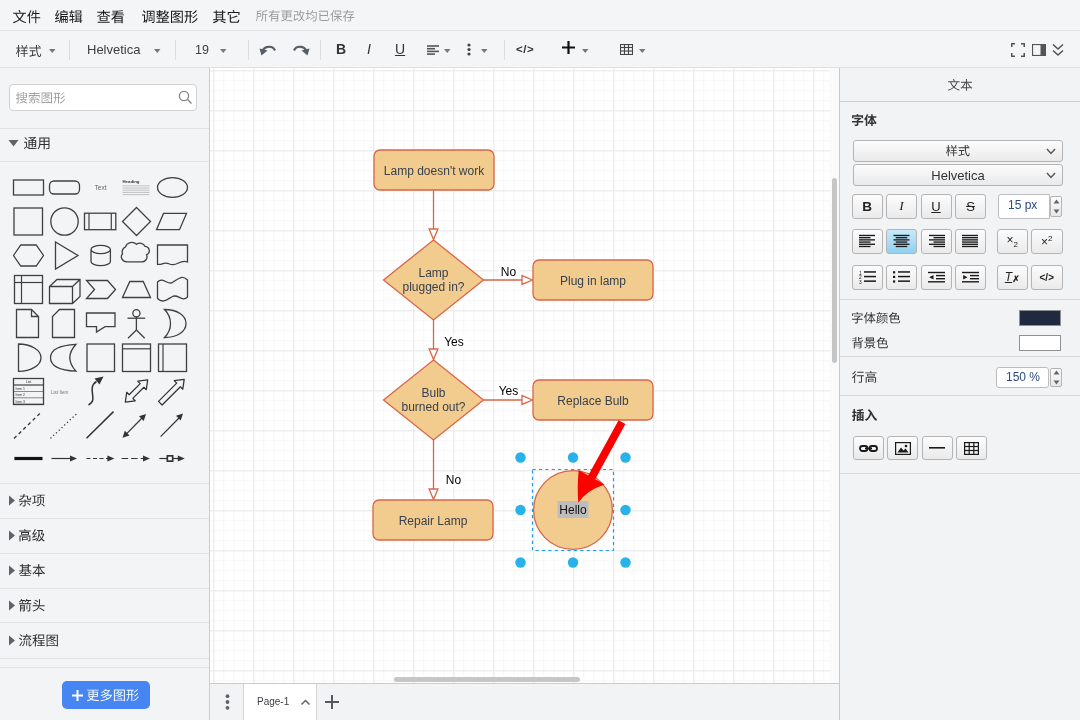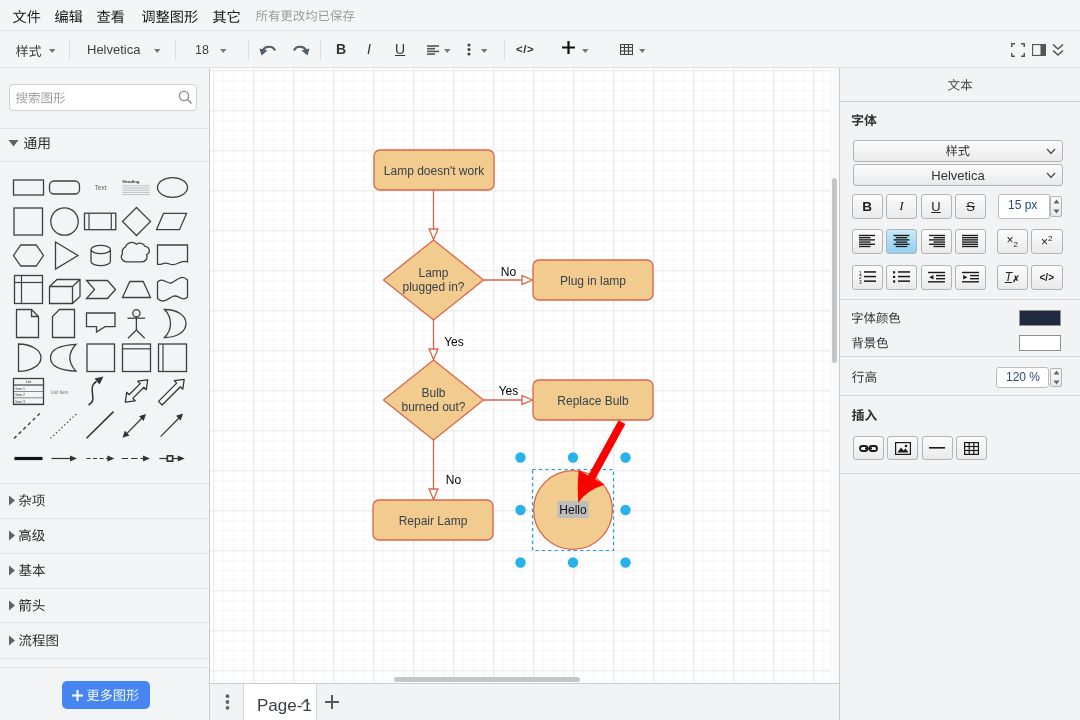--- a/index.html
+++ b/index.html
@@ -34,21 +34,21 @@
 <svg style="position:absolute;left:14.6px;top:44.2px;" width="27.2" height="14.0">
     <path transform="translate(0.60,11.96)" d="M5.7 -10.5C6.2 -9.9 6.6 -9.0 6.8 -8.4L7.7 -8.8C7.5 -9.4 7.0 -10.2 6.6 -10.9ZM10.7 -11.0C10.4 -10.2 9.9 -9.2 9.5 -8.4H5.2V-7.5H8.1V-5.7H5.6V-4.8H8.1V-3.0H4.7V-2.1H8.1V1.0H9.1V-2.1H12.3V-3.0H9.1V-4.8H11.6V-5.7H9.1V-7.5H12.1V-8.4H10.5C10.9 -9.1 11.3 -9.9 11.7 -10.6ZM2.4 -10.9V-8.4H0.7V-7.5H2.4C2.0 -5.7 1.2 -3.7 0.4 -2.6C0.6 -2.3 0.8 -1.9 0.9 -1.6C1.5 -2.4 2.0 -3.7 2.4 -5.0V1.0H3.3V-5.7C3.7 -5.1 4.1 -4.3 4.2 -3.9L4.8 -4.6C4.6 -5.0 3.7 -6.5 3.3 -6.9V-7.5H4.7V-8.4H3.3V-10.9Z M22.2 -10.3C22.9 -9.8 23.7 -9.1 24.1 -8.6L24.8 -9.3C24.4 -9.7 23.5 -10.4 22.9 -10.8ZM20.3 -10.9C20.3 -10.1 20.4 -9.3 20.4 -8.5H13.7V-7.5H20.5C20.8 -2.7 21.9 1.1 24.0 1.1C25.0 1.1 25.4 0.4 25.6 -1.9C25.3 -2.0 24.9 -2.2 24.7 -2.4C24.6 -0.7 24.5 0.1 24.1 0.1C22.8 0.1 21.8 -3.1 21.5 -7.5H25.3V-8.5H21.4C21.4 -9.3 21.4 -10.0 21.4 -10.9ZM13.8 -0.3 14.1 0.7C15.7 0.3 18.1 -0.3 20.3 -0.8L20.3 -1.7L17.5 -1.1V-4.7H19.9V-5.6H14.2V-4.7H16.5V-0.9Z" fill="#3e3e3e"></path>
   </svg>
 <svg class="abs" style="left:48px;top:47.5px" width="9" height="6">
     <path d="M1 1 L7.5 1 L4.25 5 Z" fill="#777"></path>
   </svg>
 <div class="abs" style="left:87px;top:42px;font-size:13px;color:#3e3e3e">Helvetica</div>
 <svg class="abs" style="left:153px;top:47.5px" width="9" height="6">
     <path d="M1 1 L7.5 1 L4.25 5 Z" fill="#777"></path>
   </svg>
-<div class="abs" style="left:195px;top:42.5px;font-size:12.5px;color:#3e3e3e">18</div>
+<div class="abs" style="left:195px;top:42.5px;font-size:12.5px;color:#3e3e3e">19</div>
 <svg class="abs" style="left:219px;top:47.5px" width="9" height="6">
     <path d="M1 1 L7.5 1 L4.25 5 Z" fill="#777"></path>
   </svg>
 <svg class="abs" style="left:259px;top:42px" width="20" height="14">
     <path d="M3.5 10.5 A6.5 6 0 0 1 16 8.5" fill="none" stroke="#555d66" stroke-width="2.2"></path>
     <path d="M0.5 6.5 L8.5 8.5 L2.5 13.5 Z" fill="#555d66"></path>
   </svg>
 <svg class="abs" style="left:290px;top:42px" width="20" height="14">
     <path d="M16.5 10.5 A6.5 6 0 0 0 4 8.5" fill="none" stroke="#555d66" stroke-width="2.2"></path>
     <path d="M19.5 6.5 L11.5 8.5 L17.5 13.5 Z" fill="#555d66"></path>
@@ -472,21 +472,21 @@
 <div class="abs" style="left:1019px;top:310px;width:42px;height:15.5px;background:#20293f;border:1px solid #909090"></div>
 <svg style="position:absolute;left:851.0px;top:335.8px;" width="38.1" height="13.5">
     <path transform="translate(0.33,11.45)" d="M9.1 -4.7V-3.6H3.4V-4.7ZM2.5 -5.4V1.0H3.4V-1.2H9.1V-0.0C9.1 0.1 9.0 0.2 8.8 0.2C8.6 0.2 7.9 0.2 7.2 0.2C7.3 0.4 7.5 0.8 7.5 1.0C8.5 1.0 9.1 1.0 9.5 0.9C9.9 0.7 10.1 0.5 10.1 -0.0V-5.4ZM3.4 -3.0H9.1V-1.8H3.4ZM4.1 -10.4V-9.3H1.0V-8.6H4.1V-7.5C2.8 -7.2 1.6 -7.0 0.7 -6.9L0.8 -6.1L4.1 -6.7V-5.8H5.0V-10.4ZM6.8 -10.4V-7.1C6.8 -6.2 7.1 -5.9 8.3 -5.9C8.5 -5.9 10.2 -5.9 10.4 -5.9C11.3 -5.9 11.6 -6.2 11.7 -7.5C11.5 -7.5 11.1 -7.7 10.9 -7.8C10.8 -6.9 10.8 -6.7 10.3 -6.7C10.0 -6.7 8.7 -6.7 8.4 -6.7C7.8 -6.7 7.8 -6.8 7.8 -7.1V-8.1C8.9 -8.4 10.3 -8.8 11.2 -9.2L10.6 -9.9C9.9 -9.5 8.8 -9.2 7.8 -8.9V-10.4Z M15.4 -7.9H21.8V-7.1H15.4ZM15.4 -9.3H21.8V-8.6H15.4ZM15.7 -3.6H21.5V-2.4H15.7ZM20.1 -0.8C21.3 -0.4 22.7 0.3 23.4 0.8L24.0 0.2C23.3 -0.3 21.8 -1.0 20.7 -1.4ZM16.0 -1.4C15.3 -0.8 14.0 -0.2 12.9 0.1C13.2 0.3 13.5 0.6 13.6 0.8C14.7 0.3 16.0 -0.4 16.9 -1.1ZM17.8 -6.3C17.9 -6.1 18.0 -5.9 18.1 -5.7H13.1V-4.9H24.1V-5.7H19.1C19.0 -6.0 18.8 -6.3 18.6 -6.5H22.7V-10.0H14.5V-6.5H18.4ZM14.8 -4.3V-1.7H18.1V0.1C18.1 0.2 18.1 0.2 17.9 0.3C17.7 0.3 17.1 0.3 16.5 0.2C16.6 0.5 16.7 0.8 16.8 1.0C17.7 1.0 18.2 1.0 18.6 0.9C19.0 0.8 19.1 0.6 19.1 0.1V-1.7H22.5V-4.3Z M30.7 -6.1V-4.0H27.8V-6.1ZM31.6 -6.1H34.5V-4.0H31.6ZM32.2 -8.5C31.9 -8.0 31.4 -7.4 30.9 -7.0H27.6C28.1 -7.5 28.6 -8.0 29.0 -8.5ZM29.2 -10.5C28.3 -8.8 26.8 -7.3 25.3 -6.3C25.5 -6.1 25.7 -5.7 25.8 -5.5C26.2 -5.7 26.5 -6.0 26.9 -6.3V-1.0C26.9 0.4 27.5 0.8 29.5 0.8C29.9 0.8 33.8 0.8 34.3 0.8C36.1 0.8 36.5 0.2 36.7 -1.7C36.5 -1.8 36.1 -1.9 35.8 -2.1C35.7 -0.4 35.5 -0.1 34.3 -0.1C33.4 -0.1 30.1 -0.1 29.4 -0.1C28.1 -0.1 27.8 -0.2 27.8 -1.0V-3.1H34.5V-2.5H35.5V-7.0H32.1C32.6 -7.6 33.2 -8.3 33.6 -9.0L33.0 -9.4L32.8 -9.3H29.5C29.7 -9.6 29.9 -9.9 30.0 -10.1Z" fill="#333"></path>
   </svg>
 <div class="abs" style="left:1019px;top:335px;width:42px;height:15.5px;background:#ffffff;border:1px solid #909090"></div>
 <div class="hdiv" style="left:840px;top:356px;width:240px;background:#d8d8d8"></div>
 <svg style="position:absolute;left:851.0px;top:370.1px;" width="26.5" height="13.9">
     <path transform="translate(0.68,11.79)" d="M5.6 -10.0V-9.1H11.9V-10.0ZM3.4 -10.8C2.8 -9.8 1.5 -8.7 0.4 -8.0C0.6 -7.8 0.9 -7.4 1.0 -7.2C2.2 -8.0 3.5 -9.3 4.3 -10.4ZM5.0 -6.5V-5.5H9.3V-0.2C9.3 -0.0 9.2 0.1 9.0 0.1C8.8 0.1 7.9 0.1 7.0 0.0C7.1 0.3 7.3 0.7 7.3 1.0C8.6 1.0 9.3 1.0 9.7 0.8C10.1 0.7 10.3 0.4 10.3 -0.2V-5.5H12.2V-6.5ZM3.9 -8.0C3.0 -6.6 1.6 -5.1 0.3 -4.1C0.5 -3.9 0.9 -3.5 1.0 -3.3C1.5 -3.7 2.0 -4.2 2.5 -4.7V1.1H3.4V-5.7C3.9 -6.3 4.4 -7.0 4.8 -7.7Z M16.5 -7.2H22.0V-6.0H16.5ZM15.5 -7.9V-5.3H23.0V-7.9ZM18.4 -10.6 18.8 -9.4H13.6V-8.6H24.8V-9.4H19.9C19.7 -9.8 19.5 -10.4 19.4 -10.8ZM14.0 -4.6V1.0H15.0V-3.8H23.4V0.0C23.4 0.2 23.4 0.2 23.2 0.2C23.1 0.2 22.5 0.2 21.9 0.2C22.0 0.4 22.2 0.7 22.2 0.9C23.0 0.9 23.6 0.9 23.9 0.8C24.3 0.7 24.4 0.5 24.4 0.0V-4.6ZM16.4 -3.0V0.3H17.3V-0.4H21.8V-3.0ZM17.3 -2.3H21.0V-1.1H17.3Z" fill="#333"></path>
   </svg>
 <div class="abs" style="left:996px;top:366.5px;width:53px;height:21px;background:#fff;border:1px solid #bdbdbd;border-radius:3px"></div>
-<div class="abs" style="left:1006px;top:370px;font-size:12px;color:#2c4a80">120 %</div>
+<div class="abs" style="left:1006px;top:370px;font-size:12px;color:#2c4a80">150 %</div>
 <div class="abs" style="left:1050px;top:367.5px;width:12px;height:19px;background:linear-gradient(#fcfcfc,#e8e8e8);border:1px solid #b4b4b4;border-radius:2px"></div>
 <svg class="abs" style="left:1052.5px;top:369.5px" width="7" height="5">
     <path d="M0.5 4.5 L3.5 0.5 L6.5 4.5 Z" fill="#666"></path>
   </svg>
 <svg class="abs" style="left:1052.5px;top:379.5px" width="7" height="5">
     <path d="M0.5 0.5 L3.5 4.5 L6.5 0.5 Z" fill="#666"></path>
   </svg>
 <div class="hdiv" style="left:840px;top:395px;width:240px;background:#d8d8d8"></div>
 <svg style="position:absolute;left:851.0px;top:408.0px;" width="27.0" height="14.0">
     <path transform="translate(0.69,11.88)" d="M9.5 -3.3V-2.0H10.5V-0.8H9.2V-6.5H12.3V-7.9H9.2V-9.1C10.1 -9.2 11.0 -9.4 11.8 -9.6L11.1 -10.9C9.5 -10.4 7.1 -10.1 5.0 -10.0C5.2 -9.7 5.4 -9.1 5.4 -8.8C6.1 -8.8 7.0 -8.9 7.7 -8.9V-7.9H4.7V-6.5H7.7V-0.8H6.3V-2.0H7.4V-3.3H6.3V-4.5C6.7 -4.6 7.2 -4.7 7.6 -4.8L6.9 -6.1C6.4 -5.8 5.6 -5.5 5.0 -5.3V1.1H6.3V0.6H10.5V1.2H11.9V-5.7H9.5V-4.4H10.5V-3.3ZM1.8 -10.9V-8.4H0.6V-7.0H1.8V-4.6L0.3 -4.3L0.6 -2.8L1.8 -3.1V-0.6C1.8 -0.4 1.7 -0.3 1.6 -0.3C1.5 -0.3 1.1 -0.3 0.7 -0.4C0.9 0.0 1.1 0.7 1.1 1.0C1.9 1.0 2.4 1.0 2.8 0.8C3.1 0.5 3.3 0.1 3.3 -0.6V-3.6L4.5 -3.9L4.3 -5.3L3.3 -5.0V-7.0H4.3V-8.4H3.3V-10.9Z M16.3 -9.5C17.1 -8.9 17.7 -8.3 18.3 -7.5C17.5 -4.1 15.9 -1.6 13.2 -0.3C13.6 0.0 14.3 0.7 14.6 1.0C16.9 -0.4 18.5 -2.5 19.5 -5.5C20.8 -3.1 21.9 -0.4 24.6 1.0C24.7 0.6 25.1 -0.3 25.3 -0.7C21.2 -3.3 21.3 -7.8 17.2 -10.8Z" fill="#333"></path>
@@ -526,18 +526,18 @@
 <div class="hdiv" style="left:840px;top:473px;width:240px;background:#d8d8d8"></div>
 <div class="abs" style="left:210px;top:683px;width:629px;height:37px;background:#f1f3f4;border-top:1px solid #c9ccd1"></div>
 <svg class="abs" style="left:224px;top:693.5px" width="7" height="16">
     <g fill="#606468">
       <circle cx="3.5" cy="2.2" r="1.9"></circle>
       <circle cx="3.5" cy="8" r="1.9"></circle>
       <circle cx="3.5" cy="13.8" r="1.9"></circle>
     </g>
   </svg>
 <div class="abs" style="left:243px;top:684px;width:74px;height:36px;background:#fff;border-left:1px solid #d5d5d5;border-right:1px solid #d5d5d5"></div>
-<div class="abs" style="left:257px;top:695.5px;font-size:17px;color:#3b3f44">Page-1</div>
+<div class="abs" style="left:257px;top:695.5px;font-size:10px;color:#3b3f44">Page-1</div>
 <svg class="abs" style="left:300px;top:698.5px" width="11" height="7">
     <path d="M1.5 5.5 L5.5 1.5 L9.5 5.5" fill="none" stroke="#62666a" stroke-width="1.5"></path>
   </svg>
 <svg class="abs" style="left:325px;top:694.5px" width="14" height="14">
     <path d="M6 0 H8 V6 H14 V8 H8 V14 H6 V8 H0 V6 H6 Z" fill="#55595e"></path>
   </svg>
 </body></html>

